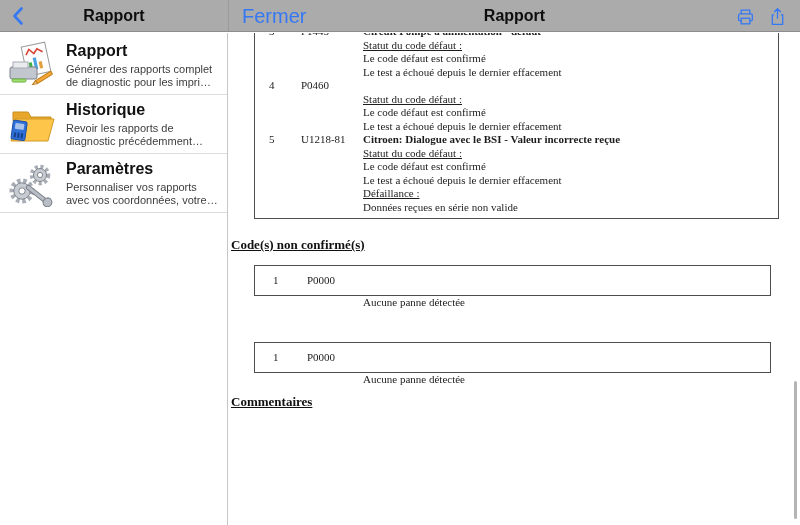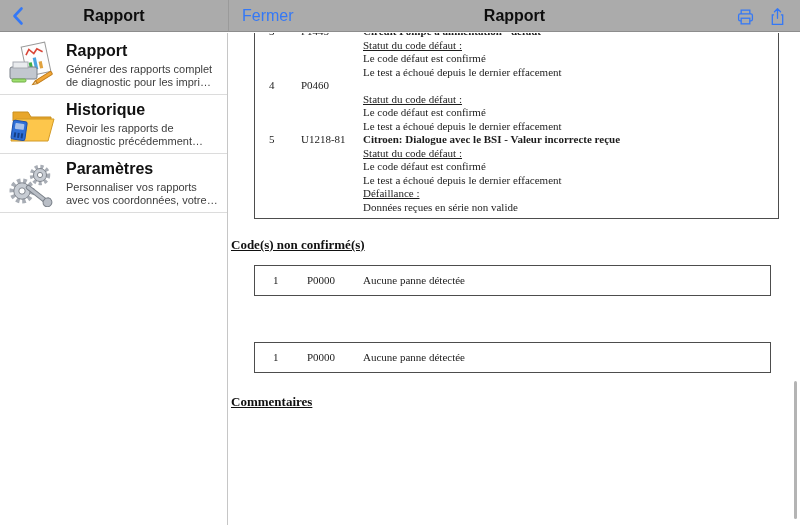--- a/index.html
+++ b/index.html
@@ -11,21 +11,21 @@
   
   .navbar { position:absolute; top:0; height:32px; background:#ababab;
             border-bottom:1px solid #8d8d8d; }
   .nav-left  { left:0; width:228px; }
   .nav-right { left:228px; width:572px; border-left:1px solid #9a9a9a; }
   .nav-title { position:absolute; left:0; right:0; top:0; height:32px;
                line-height:32px; text-align:center; font-size:16px;
                font-weight:bold; color:#0d0d0d; }
   .back-btn { position:absolute; left:8px; top:5px; width:22px; height:22px; cursor:pointer; }
   .close-btn { position:absolute; left:13px; top:0; height:32px; line-height:32px;
-               font-size:16px; color:#3478f6; cursor:pointer; }
+               font-size:20px; color:#3478f6; cursor:pointer; }
   .nav-icon { position:absolute; top:7px; width:19px; height:19px; cursor:pointer; }
   .print-btn { right:45px; }
   .share-btn { right:13px; }
 
   
   .sidebar { position:absolute; left:0; top:33px; bottom:0; width:228px;
              background:#fff; border-right:1px solid #c6c6c6; }
   .side-item { display:flex; align-items:center; gap:9px; padding:5px 7px;
                border-bottom:1px solid #dcdcdc; cursor:pointer; }
   .side-item:first-child { padding-top:8px; }
@@ -49,21 +49,21 @@
   .entry-first { margin-top:-8px; }
   .entry-first .dline:first-of-type { margin-top:6px; }
   .u { text-decoration:underline; }
 
   .sec-head { position:absolute; left:2px; font-size:13px; font-weight:bold;
               text-decoration:underline; color:#111; }
   .one-box { position:absolute; left:25px; width:517px; height:31px;
              border:1px solid #4d4d4d; padding:8px 0 0 18px; }
   .one-box .c-num { width:34px; }
   .one-box .c-code { width:56px; }
-  .one-box .c-desc { font-weight:normal; }
+  .one-box .c-desc { font-weight:normal;margin-top:22px; }
 
   .scrollbar { position:absolute; right:3px; top:348px; width:3px; height:138px;
                border-radius:2px; background:#b4b4b4; }
 </style>
 </head>
 <body>
 
 <div class="stage">
 
   <div class="navbar nav-left">

